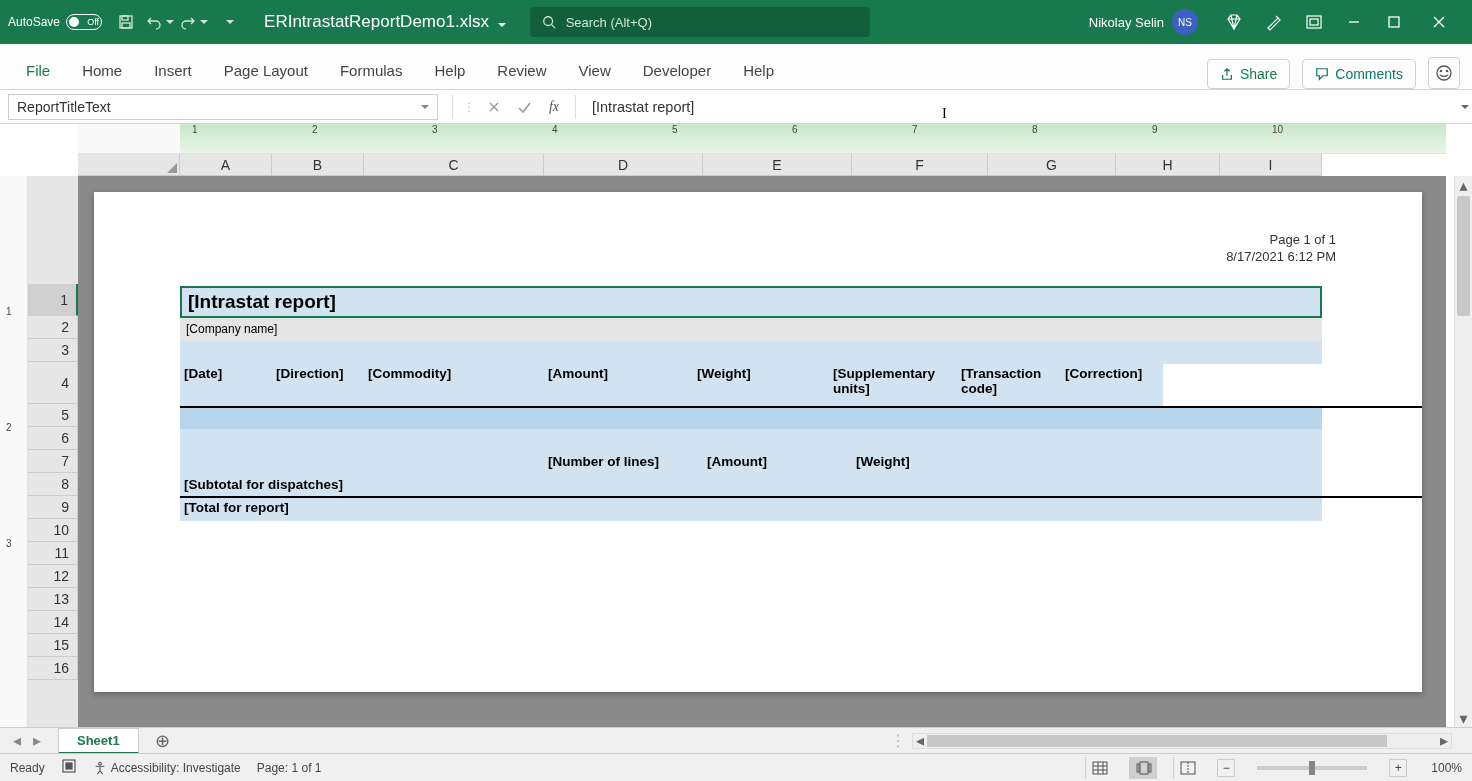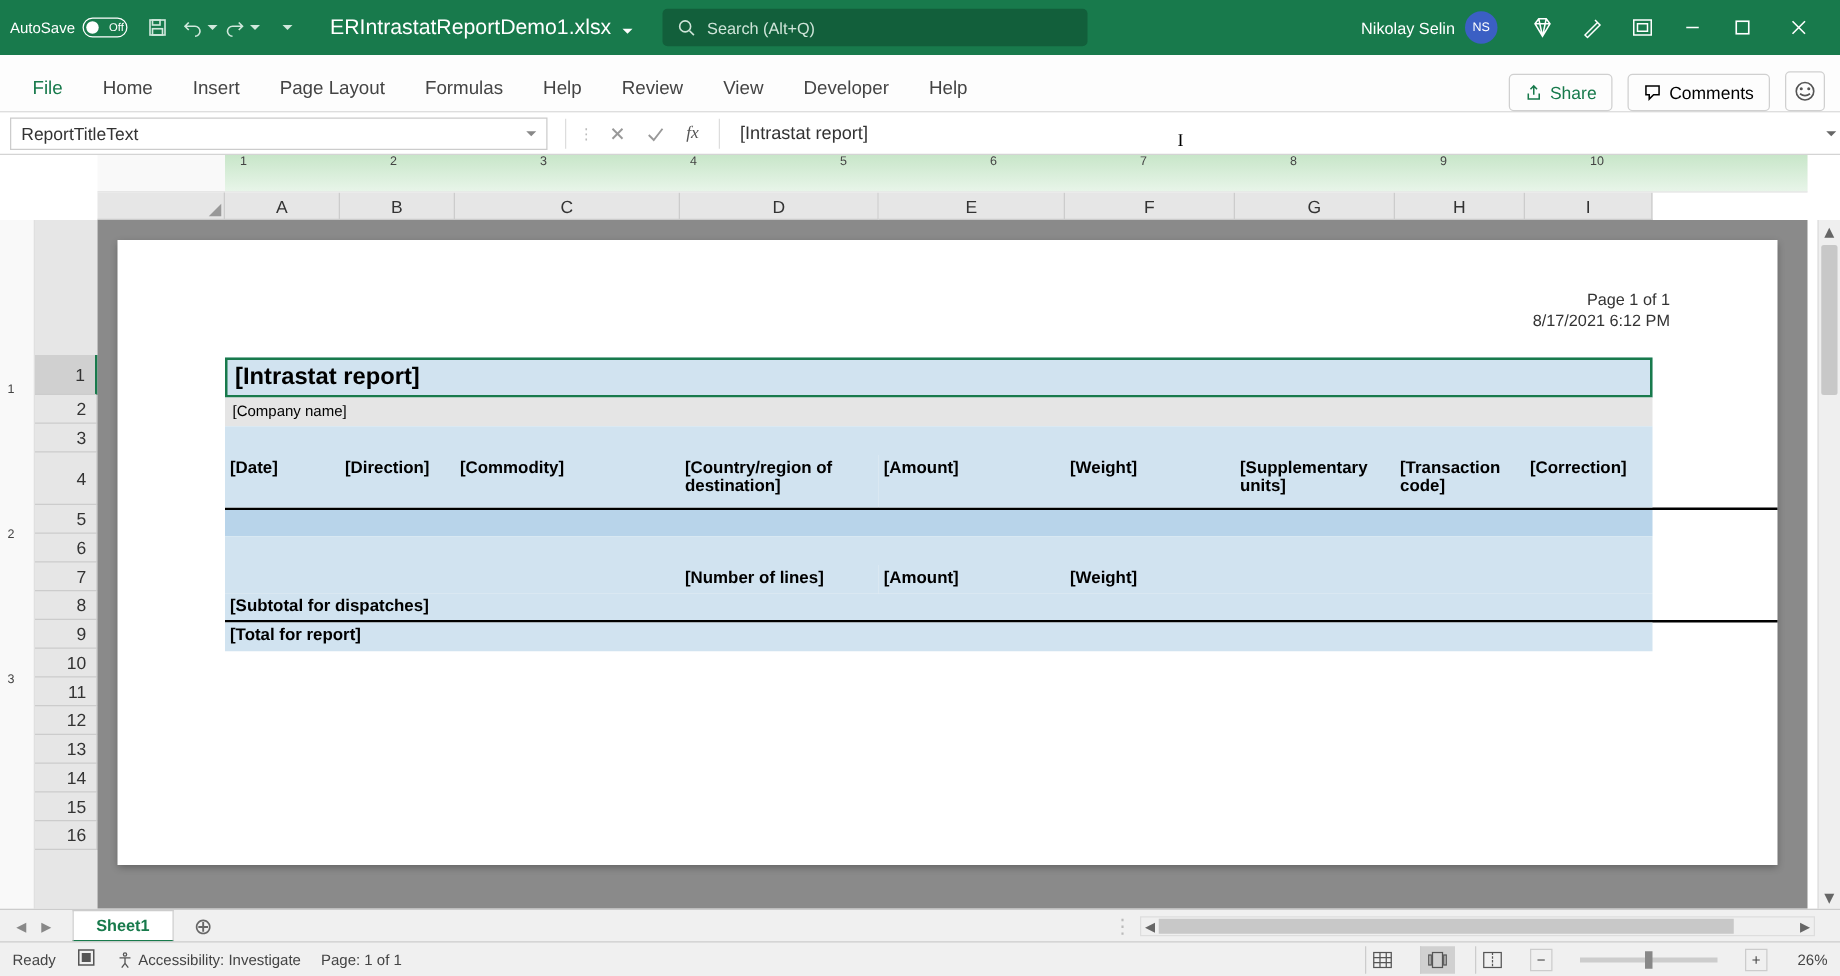--- a/index.html
+++ b/index.html
@@ -17,21 +17,21 @@
 .spacer { flex: 1; }
 .username { font-size: 13px; margin-right: 8px; }
 .avatar { width: 26px; height: 26px; background: #3b5fc4; border-radius: 50%; display: flex; align-items: center; justify-content: center; font-size: 10px; margin-right: 16px; }
 .title-icon { width: 40px; height: 30px; display: flex; align-items: center; justify-content: center; color: #fff; }
 
 .ribbon { height: 46px; background: #fdfdfd; border-bottom: 1px solid #d4d4d4; display: flex; align-items: flex-end; padding: 0 12px; gap: 4px; }
 .ribbon-tab { padding: 10px 14px; font-size: 15px; color: #444; }
 .ribbon-tab.file { color: #187a4c; font-weight: 400; }
 .ribbon .spacer2 { flex: 1; }
 .share-btn { display: flex; align-items: center; gap: 6px; padding: 6px 12px; border: 1px solid #d0d0d0; border-radius: 4px; color: #187a4c; font-size: 14px; }
-.comments-btn { display: flex; align-items: center; gap: 6px; padding: 6px 12px; border: 1px solid #d0d0d0; border-radius: 4px; color: #000000; font-size: 14px; margin-left: 8px; }
+.comments-btn { display: flex; align-items: center; gap: 6px; padding: 6px 12px; border: 1px solid #d0d0d0; border-radius: 4px; color: #0f766e; font-size: 14px; margin-left: 8px; }
 .smiley { width: 32px; height: 32px; display: flex; align-items: center; justify-content: center; margin-left: 8px; border: 1px solid #d0d0d0; border-radius: 4px; color: #555; }
 
 .formulabar { height: 34px; background: #fff; border-bottom: 1px solid #d4d4d4; display: flex; align-items: center; }
 .namebox { width: 430px; height: 26px; margin: 0 8px; border: 1px solid #ccc; background: #fff; display: flex; align-items: center; padding: 0 8px; font-size: 14px; color: #333; justify-content: space-between; }
 .fb-sep { width: 1px; height: 24px; background: #ddd; margin: 0 6px; }
 .fb-btn { width: 30px; height: 26px; display: flex; align-items: center; justify-content: center; color: #999; }
 .fx { font-style: italic; font-family: serif; font-size: 14px; width: 30px; text-align: center; color: #555; }
 .formula-input { flex: 1; padding: 0 10px; font-size: 14.5px; color: #333; position: relative; }
 .cursor-i { position: absolute; left: 360px; top: 6px; font-family: serif; color: #000; }
 .fb-expand { width: 18px; display: flex; align-items: center; justify-content: center; color: #666; }
@@ -309,21 +309,20 @@
           <div class="row">
               <div class="cell company" style="width:1142px">[Company name]</div>
             </div>
           <div class="row">
               <div class="cell bluebg" style="width:1142px"></div>
             </div>
           <div class="row" style="height:42px">
             <div class="cell bluebg hdr" style="width:92px">[Date]</div>
             <div class="cell bluebg hdr" style="width:92px">[Direction]</div>
             <div class="cell bluebg hdr" style="width:180px">[Commodity]</div>
-            <div class="cell bluebg hdr" style="width:159px;white-space:normal">[Country/region of destination]</div>
             <div class="cell bluebg hdr" style="width:149px">[Amount]</div>
             <div class="cell bluebg hdr" style="width:136px">[Weight]</div>
             <div class="cell bluebg hdr" style="width:128px;white-space:normal">[Supplementary units]</div>
             <div class="cell bluebg hdr" style="width:104px;white-space:normal">[Transaction code]</div>
             <div class="cell bluebg hdr" style="width:102px">[Correction]</div>
           </div>
           <div class="row bt">
               <div class="cell bluebg2" style="width:1142px"></div>
             </div>
           <div class="row">
@@ -405,14 +404,14 @@
       <svg width="16" height="14" viewBox="0 0 16 14" fill="none" stroke="#555" stroke-width="1">
         <rect x="1" y="1" width="14" height="12"></rect>
         <line x1="8" y1="1" x2="8" y2="13" stroke-dasharray="2 1"></line>
       </svg>
     </div>
   <div class="zoom-btn">−</div>
   <div class="zoom-slider">
       <div class="zoom-thumb"></div>
     </div>
   <div class="zoom-btn">+</div>
-  <span style="margin-left:8px">26%</span>
+  <span style="margin-left:8px">100%</span>
 </div>
 
 </body></html>

